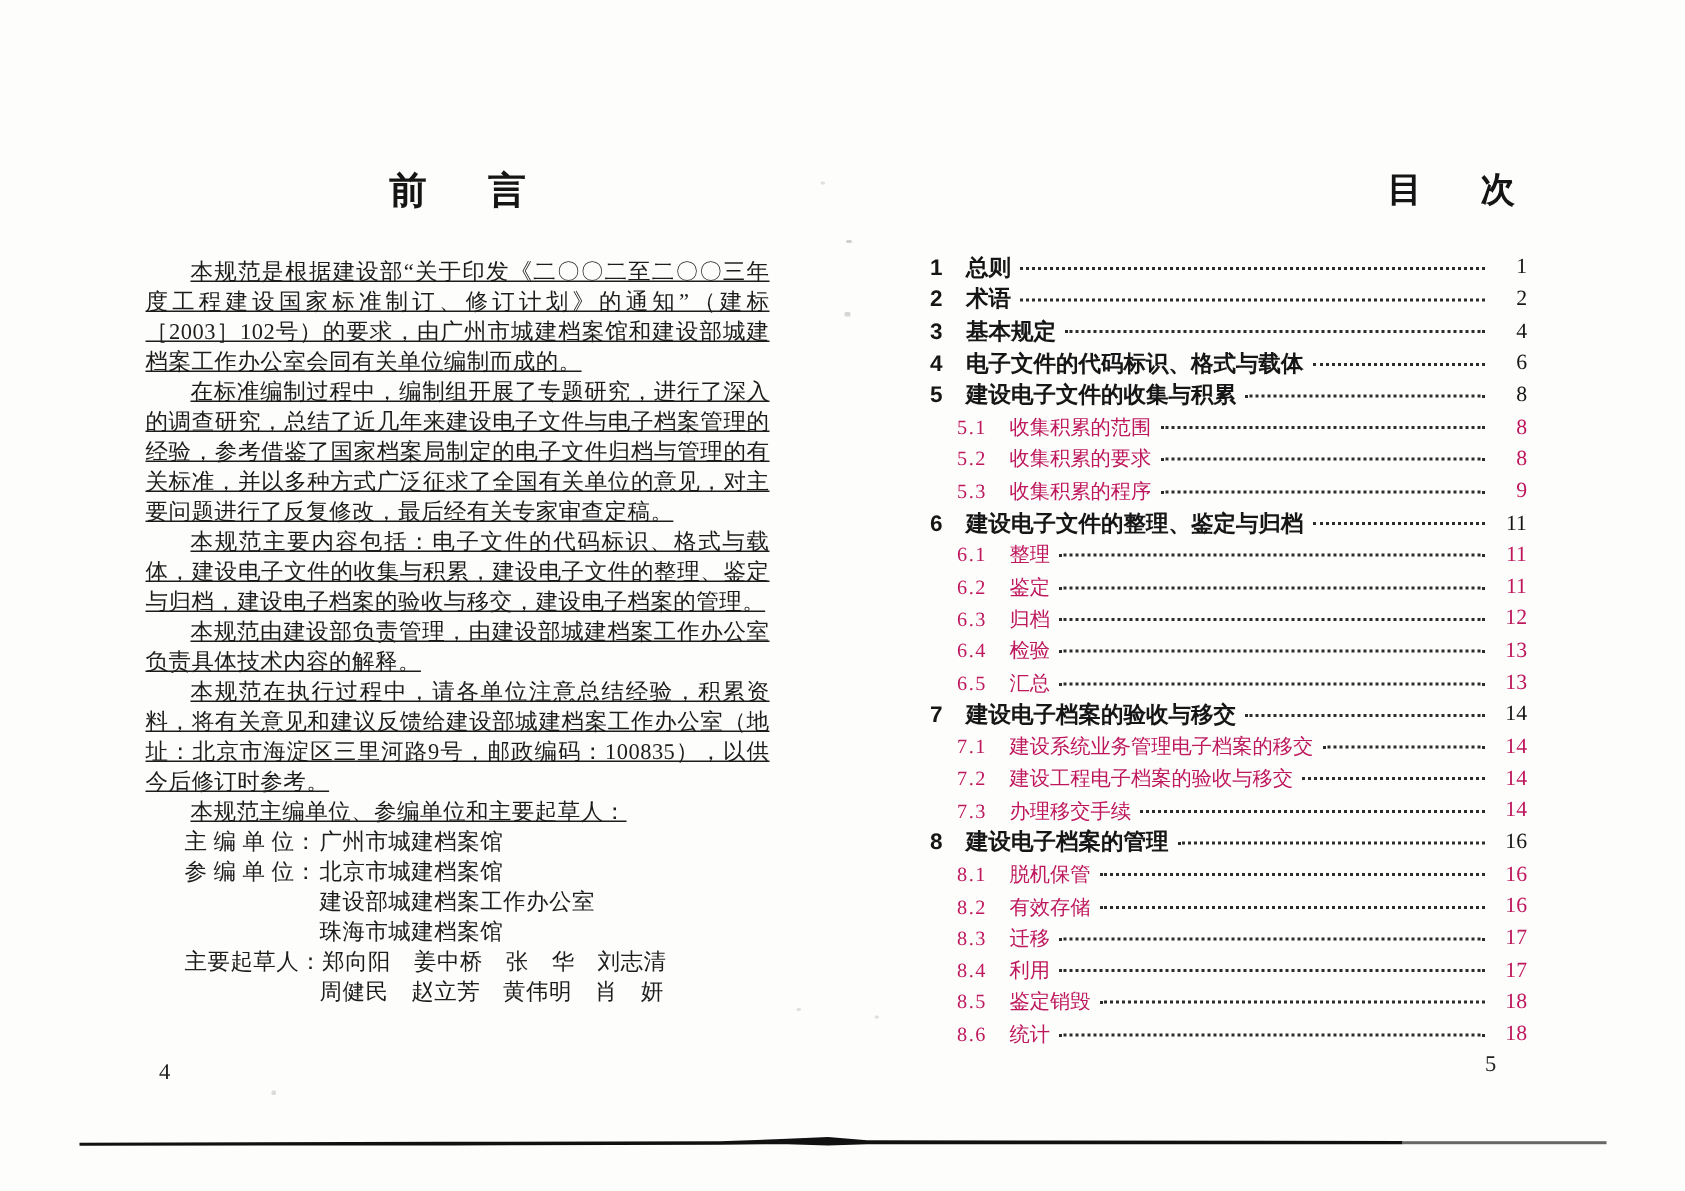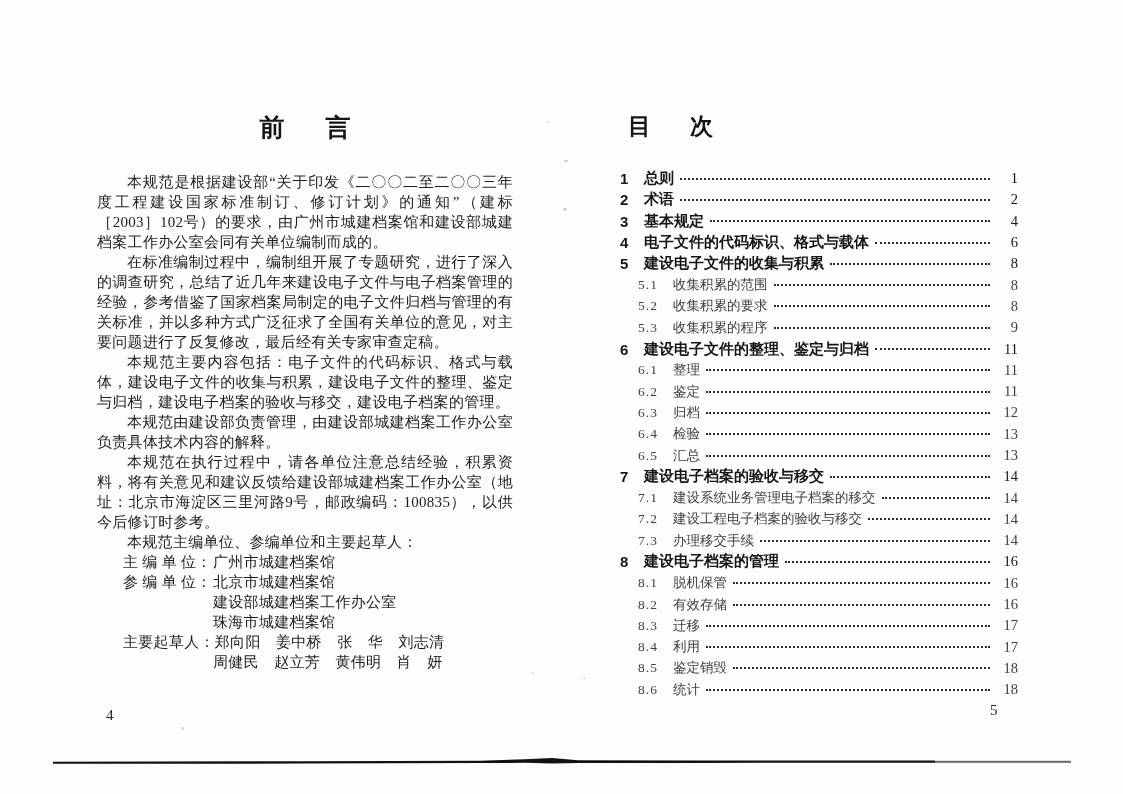--- a/index.html
+++ b/index.html
@@ -24,38 +24,39 @@
     letter-spacing:8px; text-indent:8px;
     font-family:"Liberation Sans","DejaVu Sans",sans-serif;
     color:#151515;
   }
   .fw-para {
     margin:0;
     font-size:15px; line-height:20px;
     text-align:justify;
     text-indent:2em;
     letter-spacing:0.3px;
+    text-decoration:underline;
   }
   .credits { margin-top:0; }
   .credit-row {
     display:flex;
     font-size:15px; line-height:20px;
     padding-left:26px;
     letter-spacing:0.3px;
   }
   .credit-label { flex:0 0 90px; white-space:nowrap; }
   .credit-value { flex:1; white-space:nowrap; }
 
   
   .page-right {
     position:absolute; left:620px; top:110px; width:398px;
   }
   .toc-title {
     margin:0 0 26px 0;
-    text-align:left;
+    text-align:right;
     font-size:23px; line-height:32px;
     font-weight:bold;
     letter-spacing:8px; text-indent:8px;
     font-family:"Liberation Sans","DejaVu Sans",sans-serif;
     color:#151515;
   }
   .toc-list { }
   .toc-row {
     display:flex; align-items:center;
     height:21.3px;
@@ -63,21 +64,21 @@
   }
   .toc-row.level-1 {
     font-weight:bold;
     font-family:"Liberation Sans","DejaVu Sans",sans-serif;
     font-size:15px;
     color:#161616;
   }
   .toc-row.level-2 {
     padding-left:18px;
     font-size:13.5px;
-    color:#404040;
+    color:#be185d;
   }
   .level-1 .toc-num { flex:0 0 24px; }
   .level-2 .toc-num { flex:0 0 35px; letter-spacing:1px; }
   .toc-label { white-space:nowrap; }
   .toc-leader {
     flex:1;
     height:0;
     border-bottom:2px dotted #2c2c2c;
     margin:0 4px 0 6px;
     min-width:12px;

